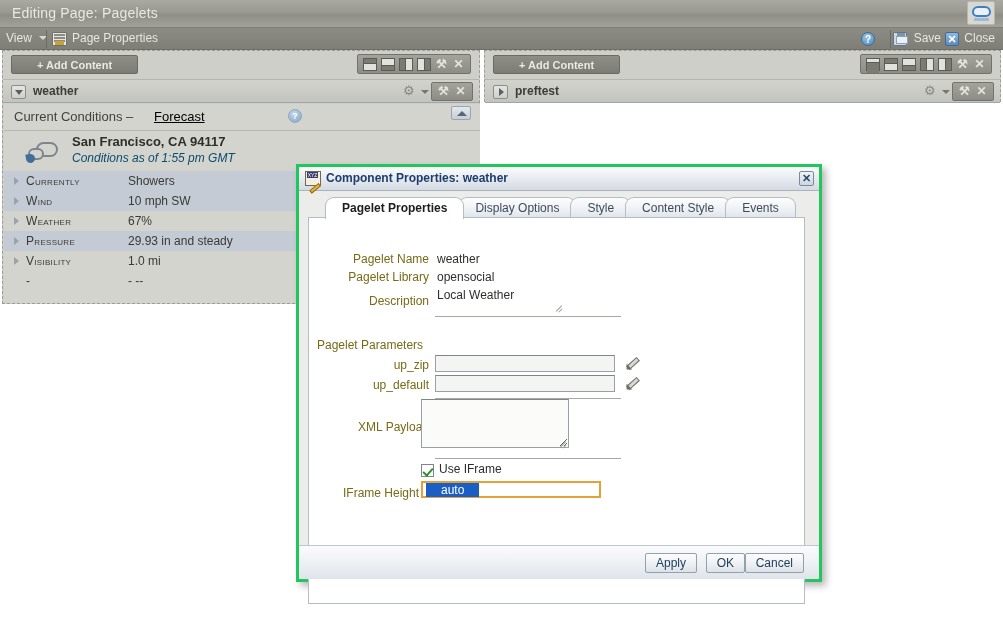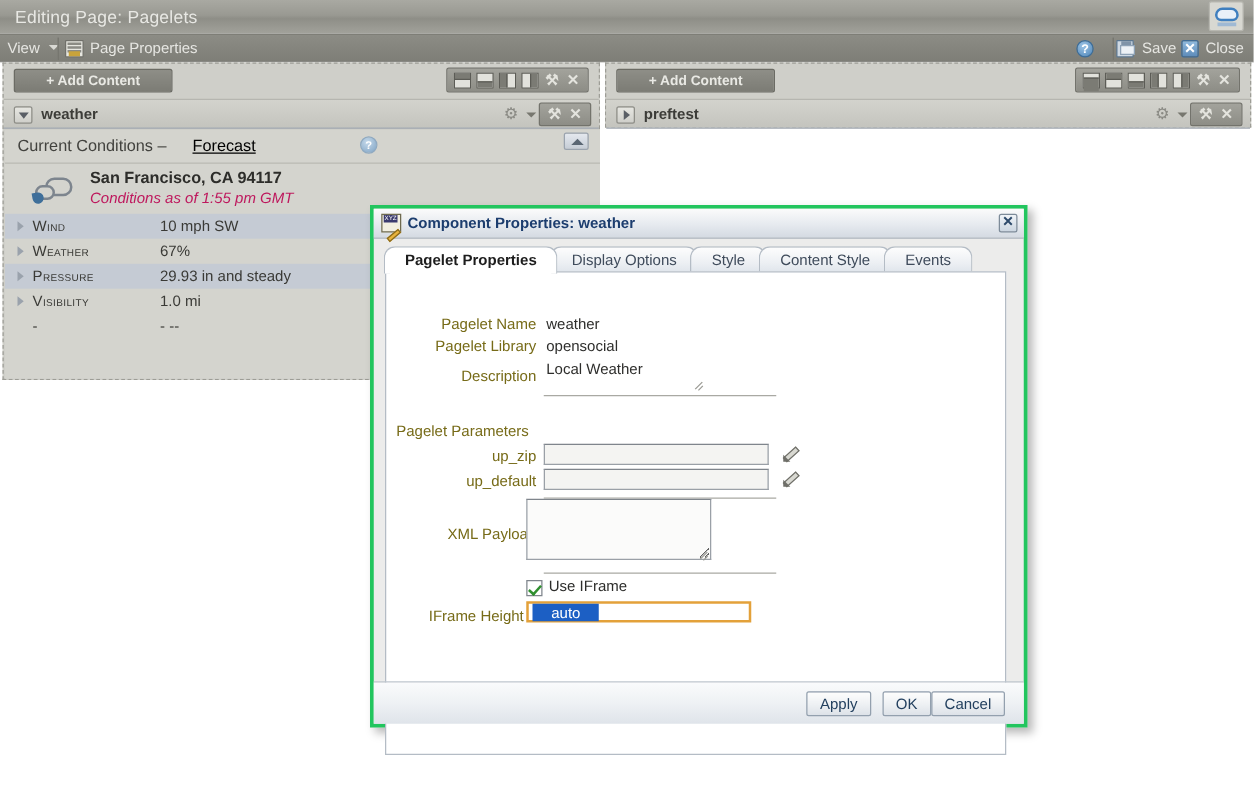--- a/index.html
+++ b/index.html
@@ -249,21 +249,21 @@
   }
   .cloud-ic .c1 { position:absolute; left:12px; top:2px;  width:22px; height:15px; border:2px solid #7d858e; border-radius:11px; background:#d4d4ce; }
   .cloud-ic .c2 { position:absolute; left:4px;  top:8px;  width:16px; height:12px; border:2px solid #7d858e; border-radius:8px;  background:#d4d4ce; }
   .cloud-ic .drop { position:absolute; left:2px; top:14px; width:9px; height:9px; background:#3f6f9a; border-radius:0 9px 9px 9px; transform:rotate(-10deg); }
   .loc-name {
     position: absolute; left: 68px; top: 3px;
     font-size: 13px; font-weight: bold; color: #2d2d2a;
   }
   .loc-asof {
     position: absolute; left: 68px; top: 20px;
-    font-size: 12px; font-style: italic; color: #be185d; text-align: right;
+    font-size: 12px; font-style: italic; color: #0c4a6e; text-align: right;
   }
   .wrow {
     position: relative; height: 20px; width: 100%;
     font-size: 12px; color: #3a3a36;
   }
   .wrow.alt { background: #c5cbd4; }
   .wrow .arw {
     position: absolute; left: 10px; top: 6px; width: 0; height: 0;
     border-top: 4px solid transparent; border-bottom: 4px solid transparent;
     border-left: 5px solid #9aa2ac;
@@ -306,21 +306,21 @@
   .dlg-close {
     position: absolute; right: 5px; top: 4px; width: 15px; height: 15px;
     background: linear-gradient(to bottom,#f0f4f8,#ccd6e1);
     border: 1px solid #7d8b99; border-radius: 2px;
     color: #2d4a6b; font-size: 11px; font-weight: bold;
     text-align: center; line-height: 13px; cursor: pointer;
   }
 
   .tabs-row {
     position: relative; height: 22px; width: 100%;
-    margin-top: 6px; padding-left: 8px;
+    margin-top: 6px; padding-left: 26px;
   }
   .tab {
     position: relative; float: left; height: 22px;
     padding: 0 16px; margin-right: -6px;
     background: linear-gradient(to bottom, #fdfdfd 0%, #eceff3 60%, #dde3ea 100%);
     border: 1px solid #b4bcc5; border-bottom: none;
     border-radius: 9px 9px 0 0;
     font-size: 12px; color: #3f4b5b; line-height: 21px;
     cursor: pointer; white-space: nowrap;
   }
@@ -493,20 +493,25 @@
           <div class="cloud-ic">
             <div class="c1"></div>
             <div class="c2"></div>
             <div class="drop"></div>
           </div>
           <div class="loc-name">San Francisco, CA 94117</div>
           <div class="loc-asof">Conditions as of 1:55 pm GMT</div>
         </div>
 
         <div id="weather-rows">
+            <div class="wrow alt">
+              <span class="arw"></span>
+              <span class="lbl">Currently</span>
+              <span class="val">Showers</span>
+            </div>
             <div class="wrow alt">
               <span class="arw"></span>
               <span class="lbl">Wind</span>
               <span class="val">10 mph SW</span>
             </div>
             <div class="wrow">
               <span class="arw"></span>
               <span class="lbl">Weather</span>
               <span class="val">67%</span>
             </div>

